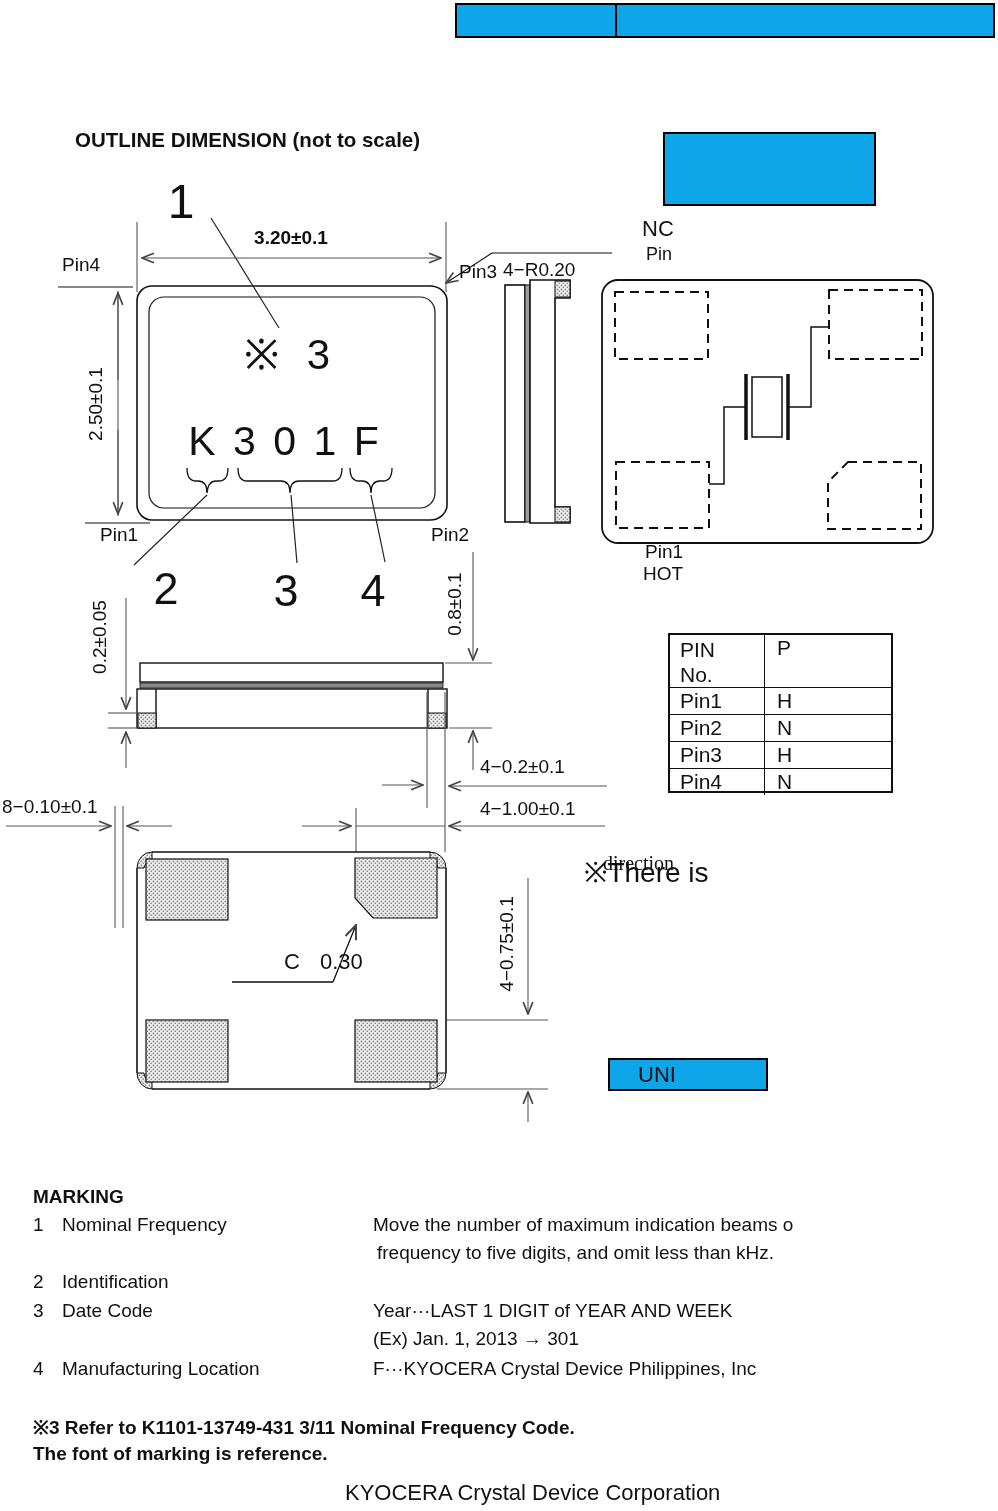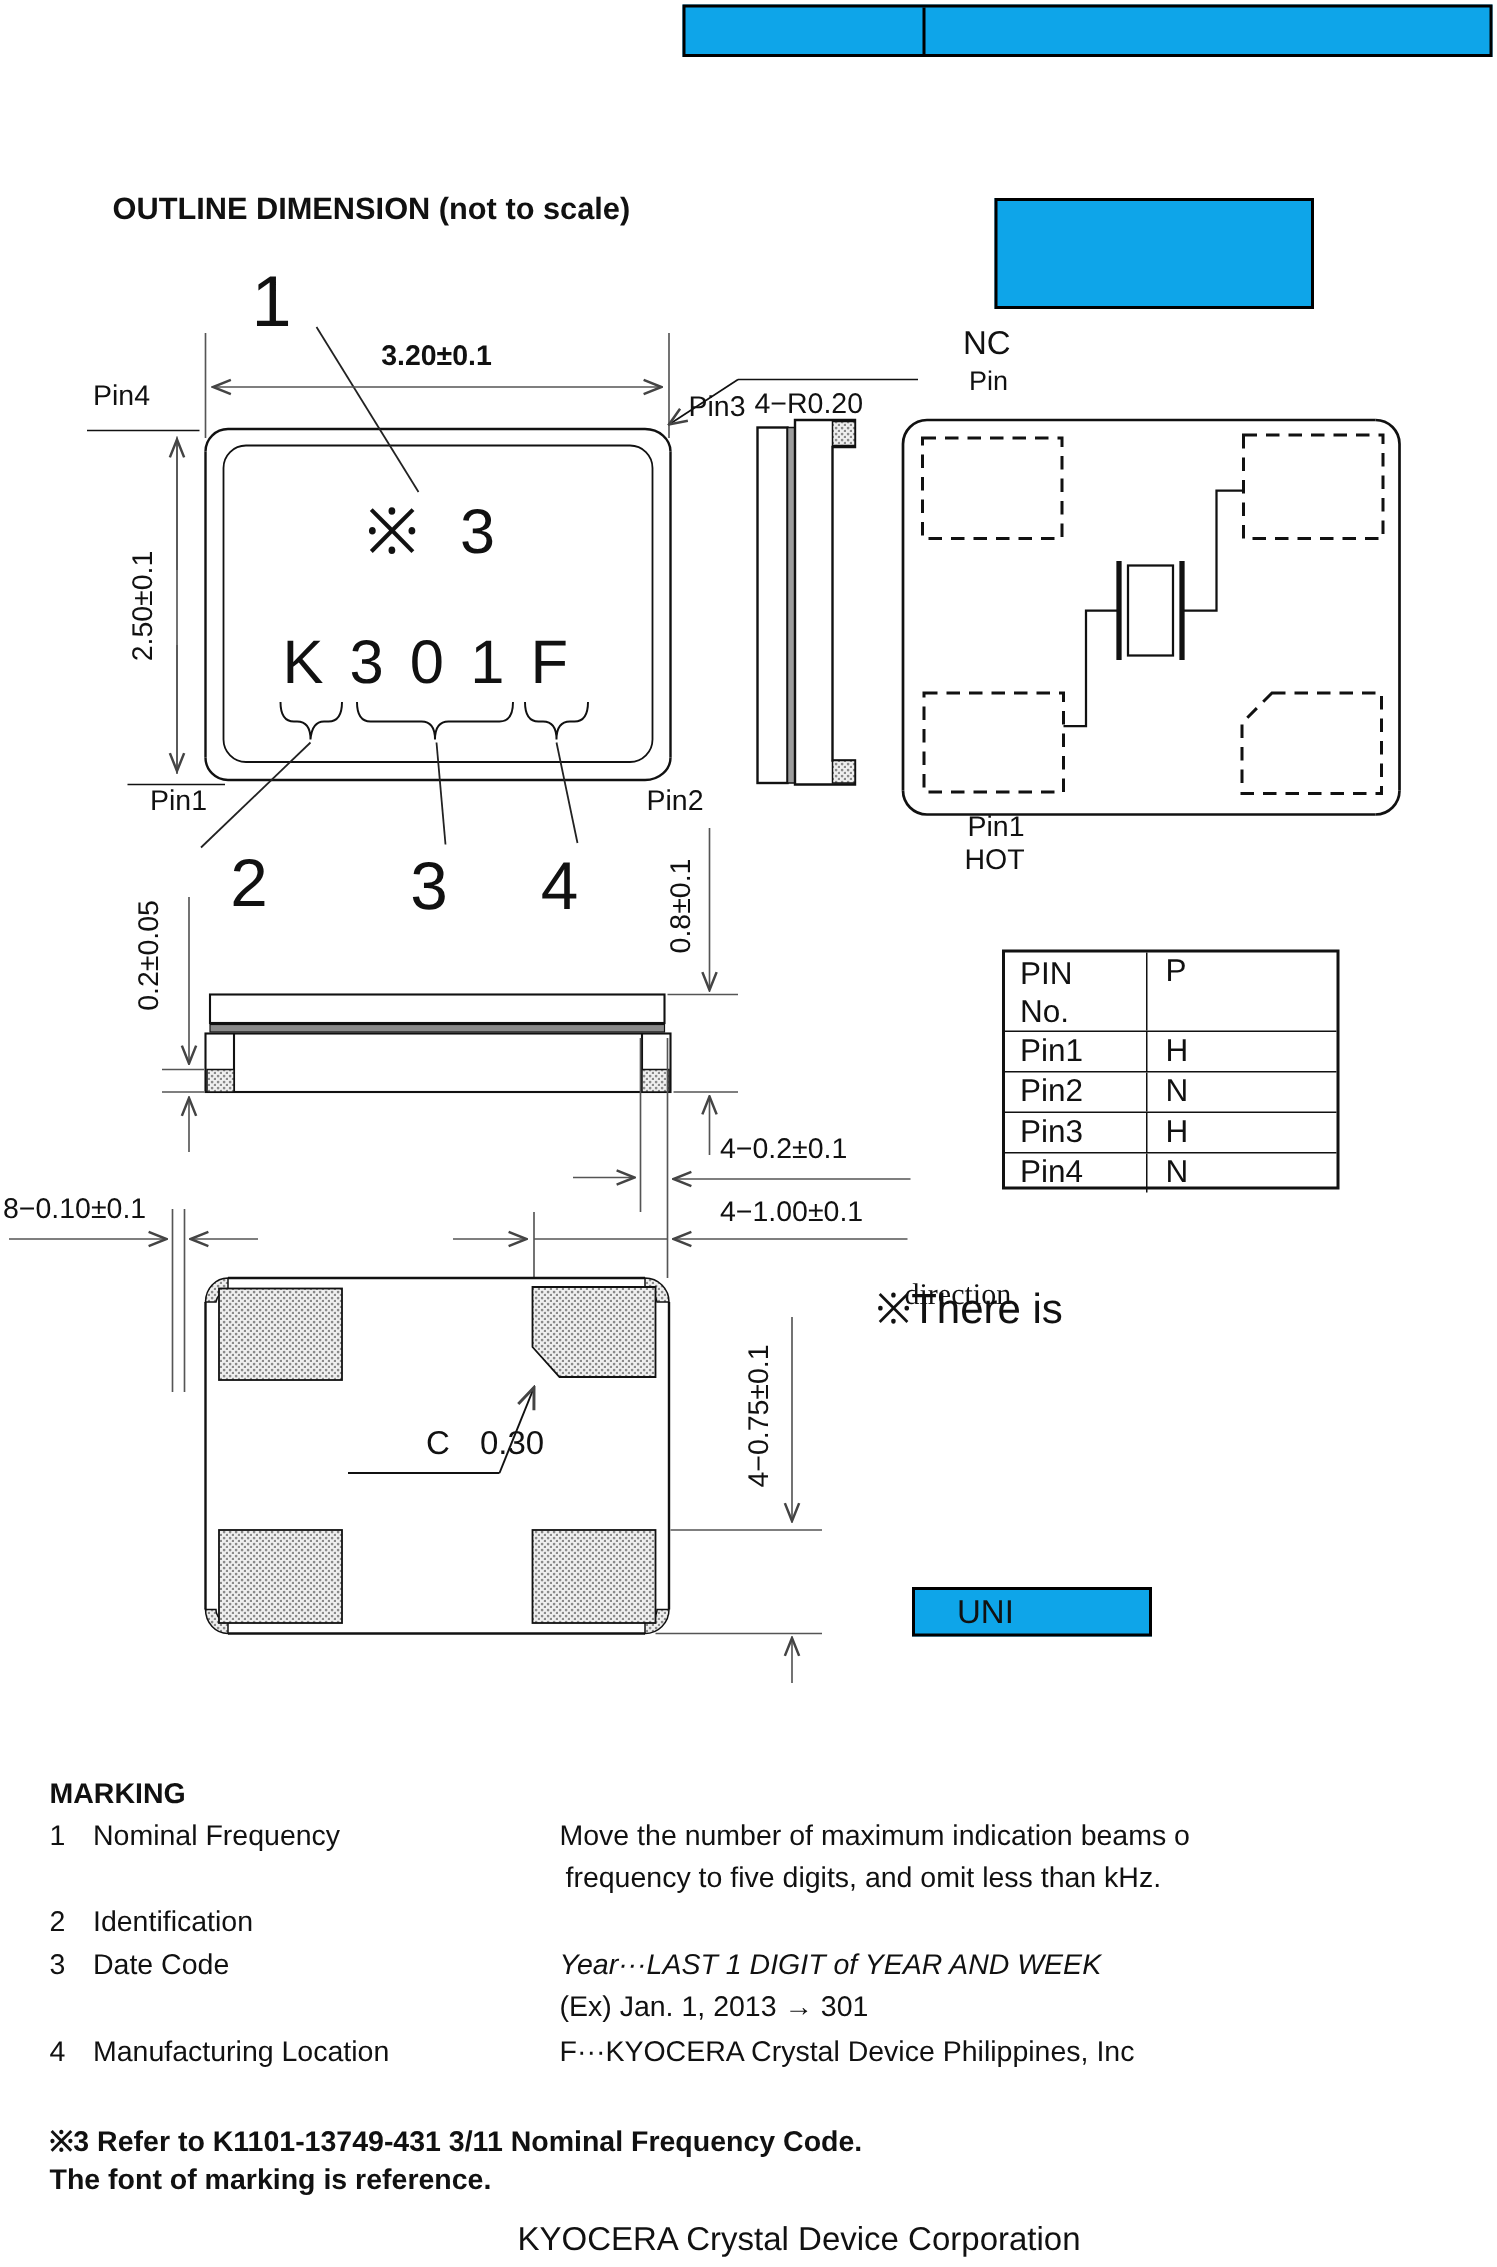--- a/index.html
+++ b/index.html
@@ -241,21 +241,21 @@
 <div class="mk" style="left:33px;top:1214px;">1</div>
 <div class="mk" style="left:62px;top:1214px;">Nominal Frequency</div>
 <div class="mk" style="left:373px;top:1214px;">Move the number of maximum indication beams o</div>
 <div class="mk" style="left:377px;top:1242px;">frequency to five digits,  and omit less than kHz.</div>
 
 <div class="mk" style="left:33px;top:1271px;">2</div>
 <div class="mk" style="left:62px;top:1271px;">Identification</div>
 
 <div class="mk" style="left:33px;top:1300px;">3</div>
 <div class="mk" style="left:62px;top:1300px;">Date Code</div>
-<div class="mk" style="left:373px;top:1300px;font-style:italic;">Year···LAST 1 DIGIT of YEAR AND WEEK</div>
+<div class="mk" style="left:373px;top:1300px;">Year···LAST 1 DIGIT of YEAR AND WEEK</div>
 <div class="mk" style="left:373px;top:1328px;">(Ex) Jan. 1, 2013  →  301</div>
 
 <div class="mk" style="left:33px;top:1358px;">4</div>
 <div class="mk" style="left:62px;top:1358px;">Manufacturing Location</div>
 <div class="mk" style="left:373px;top:1358px;">F···KYOCERA Crystal Device Philippines, Inc</div>
 
 <div class="mk bold" style="left:33px;top:1414px;">※3 Refer to K1101-13749-431 3/11 Nominal Frequency Code.</div>
 <div class="mk bold" style="left:33px;top:1443px;">The font of marking is reference.</div>
 
 <div class="lbl" style="left:345px;top:1480px;font-size:22px;">KYOCERA Crystal Device Corporation</div>

